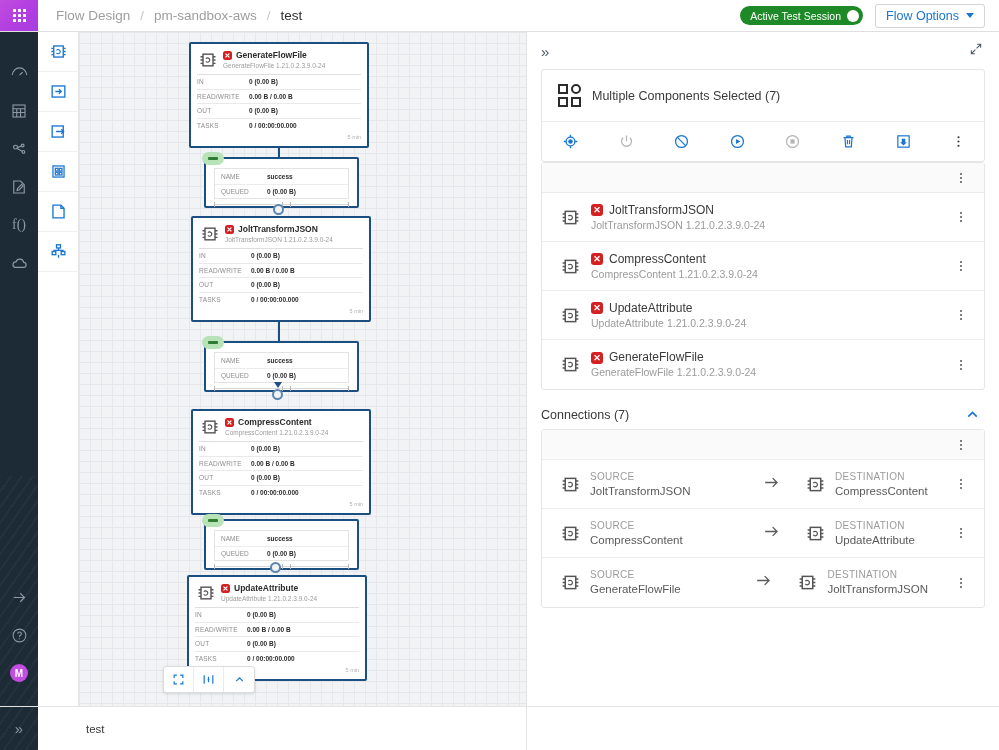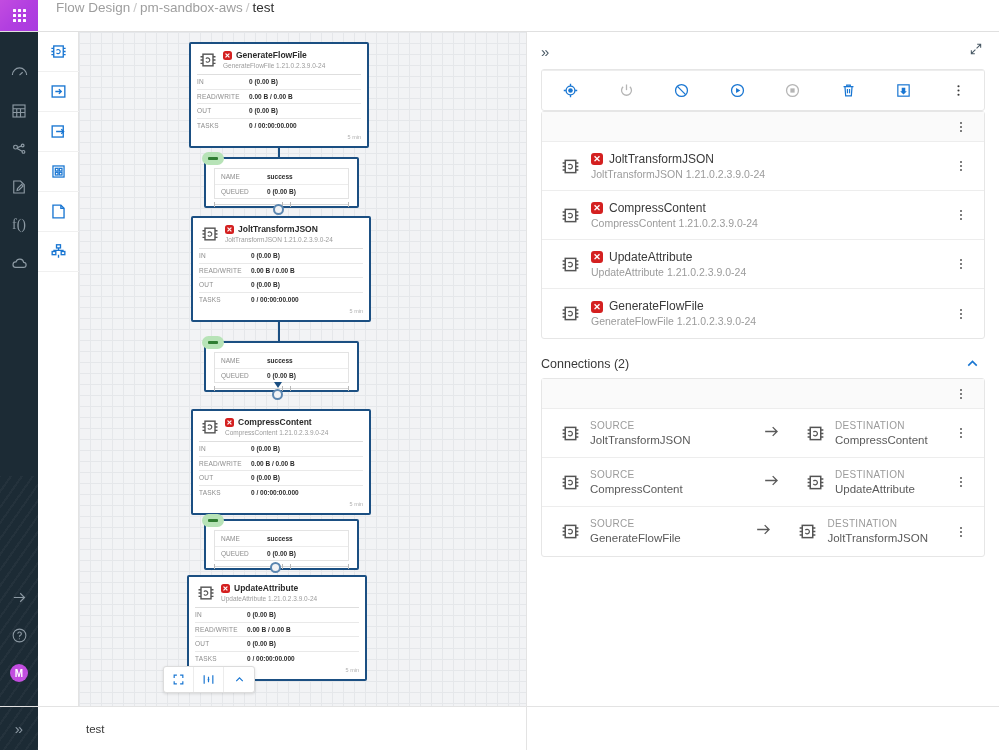--- a/index.html
+++ b/index.html
@@ -21,21 +21,21 @@
   }
   .apps-btn {
     width: 38px; min-width: 38px;
     background: linear-gradient(135deg,#c24ce0 0%,#b23fe0 50%,#a93ce0 100%);
     display: flex; align-items: center; justify-content: center;
     cursor: pointer;
   }
   .apps-grid { display: grid; grid-template-columns: repeat(3,3px); grid-gap: 2px; }
   .apps-grid i { width: 3px; height: 3px; background: #fff; display: block; border-radius: .5px;}
   .breadcrumb {
-    display: flex; gap: 3px;
+    display: flex; align-items: center; gap: 10px;
     padding-left: 18px; font-size: 13.5px; color: #9e9e9e;
   }
   .bc-link { color: #9e9e9e; cursor: pointer; }
   .bc-sep { color: #c6c6c6; }
   .bc-current { color: #2f2f2f; }
   .topbar-right {
     margin-left: auto; display: flex; align-items: center; gap: 12px;
     padding-right: 14px;
   }
   .session-badge {
@@ -244,20 +244,30 @@
         <i></i>
     </div>
   </div>
   <div class="breadcrumb">
     <span class="bc-link">Flow Design</span>
     <span class="bc-sep">/</span>
     <span class="bc-link">pm-sandbox-aws</span>
     <span class="bc-sep">/</span>
     <span class="bc-current">test</span>
   </div>
+  <div class="topbar-right">
+    <div class="session-badge">
+      <span>Active Test Session</span>
+      <span class="session-knob"></span>
+    </div>
+    <div class="flow-options">
+      <span>Flow Options</span>
+      <span class="caret-dn"></span>
+    </div>
+  </div>
 </div>
 
 <div class="bodyrow">
 
   <div class="rail">
     <div class="rail-ico">
       <svg width="19" height="19" viewBox="0 0 24 24" fill="none" stroke="currentColor" stroke-width="1.5">
           <path d="M3 14a9 9 0 0 1 18 0"></path>
           <path d="M12 14l4-3.5"></path>
         </svg>
@@ -600,20 +610,29 @@
     <div class="panel-top">
       <span class="chev-collapse">»</span>
       <span class="expand-ico">
         <svg width="14" height="14" viewBox="0 0 24 24" fill="none" stroke="currentColor" stroke-width="1.8">
             <path d="M14 4h6v6M20 4l-7 7M10 20H4v-6M4 20l7-7"></path>
           </svg>
       </span>
     </div>
 
     <div class="card">
+      <div class="sel-head">
+        <span class="multi-ico">
+          <span></span>
+          <span class="rnd"></span>
+          <span></span>
+          <span></span>
+        </span>
+        <span class="sel-title">Multiple Components Selected (7)</span>
+      </div>
       <div class="sel-actions">
         <span class="act">
           <svg width="17" height="17" viewBox="0 0 24 24" fill="none" stroke="#1976d2" stroke-width="1.9">
               <circle cx="12" cy="12" r="3.2" fill="#1976d2" stroke="none"></circle>
               <circle cx="12" cy="12" r="6.2"></circle>
               <path d="M12 2.5v3M12 18.5v3M2.5 12h3M18.5 12h3"></path>
             </svg>
         </span>
         <span class="act">
           <svg width="17" height="17" viewBox="0 0 24 24" fill="none" stroke="#b5b5b5" stroke-width="1.8">
@@ -751,21 +770,21 @@
           <svg width="14" height="14" viewBox="0 0 24 24" fill="#555">
               <circle cx="12" cy="5.2" r="1.7"></circle>
               <circle cx="12" cy="12" r="1.7"></circle>
               <circle cx="12" cy="18.8" r="1.7"></circle>
             </svg>
         </span>
       </div>
     </div>
 
     <div class="sect-head">
-      <span>Connections (2)</span>
+      <span>Connections (7)</span>
       <span class="sect-caret">
         <svg width="17" height="17" viewBox="0 0 24 24" fill="none" stroke="#1976d2" stroke-width="2.2">
             <path d="M6 15l6-6 6 6"></path>
           </svg>
       </span>
     </div>
     <div class="list">
       <div class="list-head">
         <span class="kebab">
           <svg width="14" height="14" viewBox="0 0 24 24" fill="#555">

